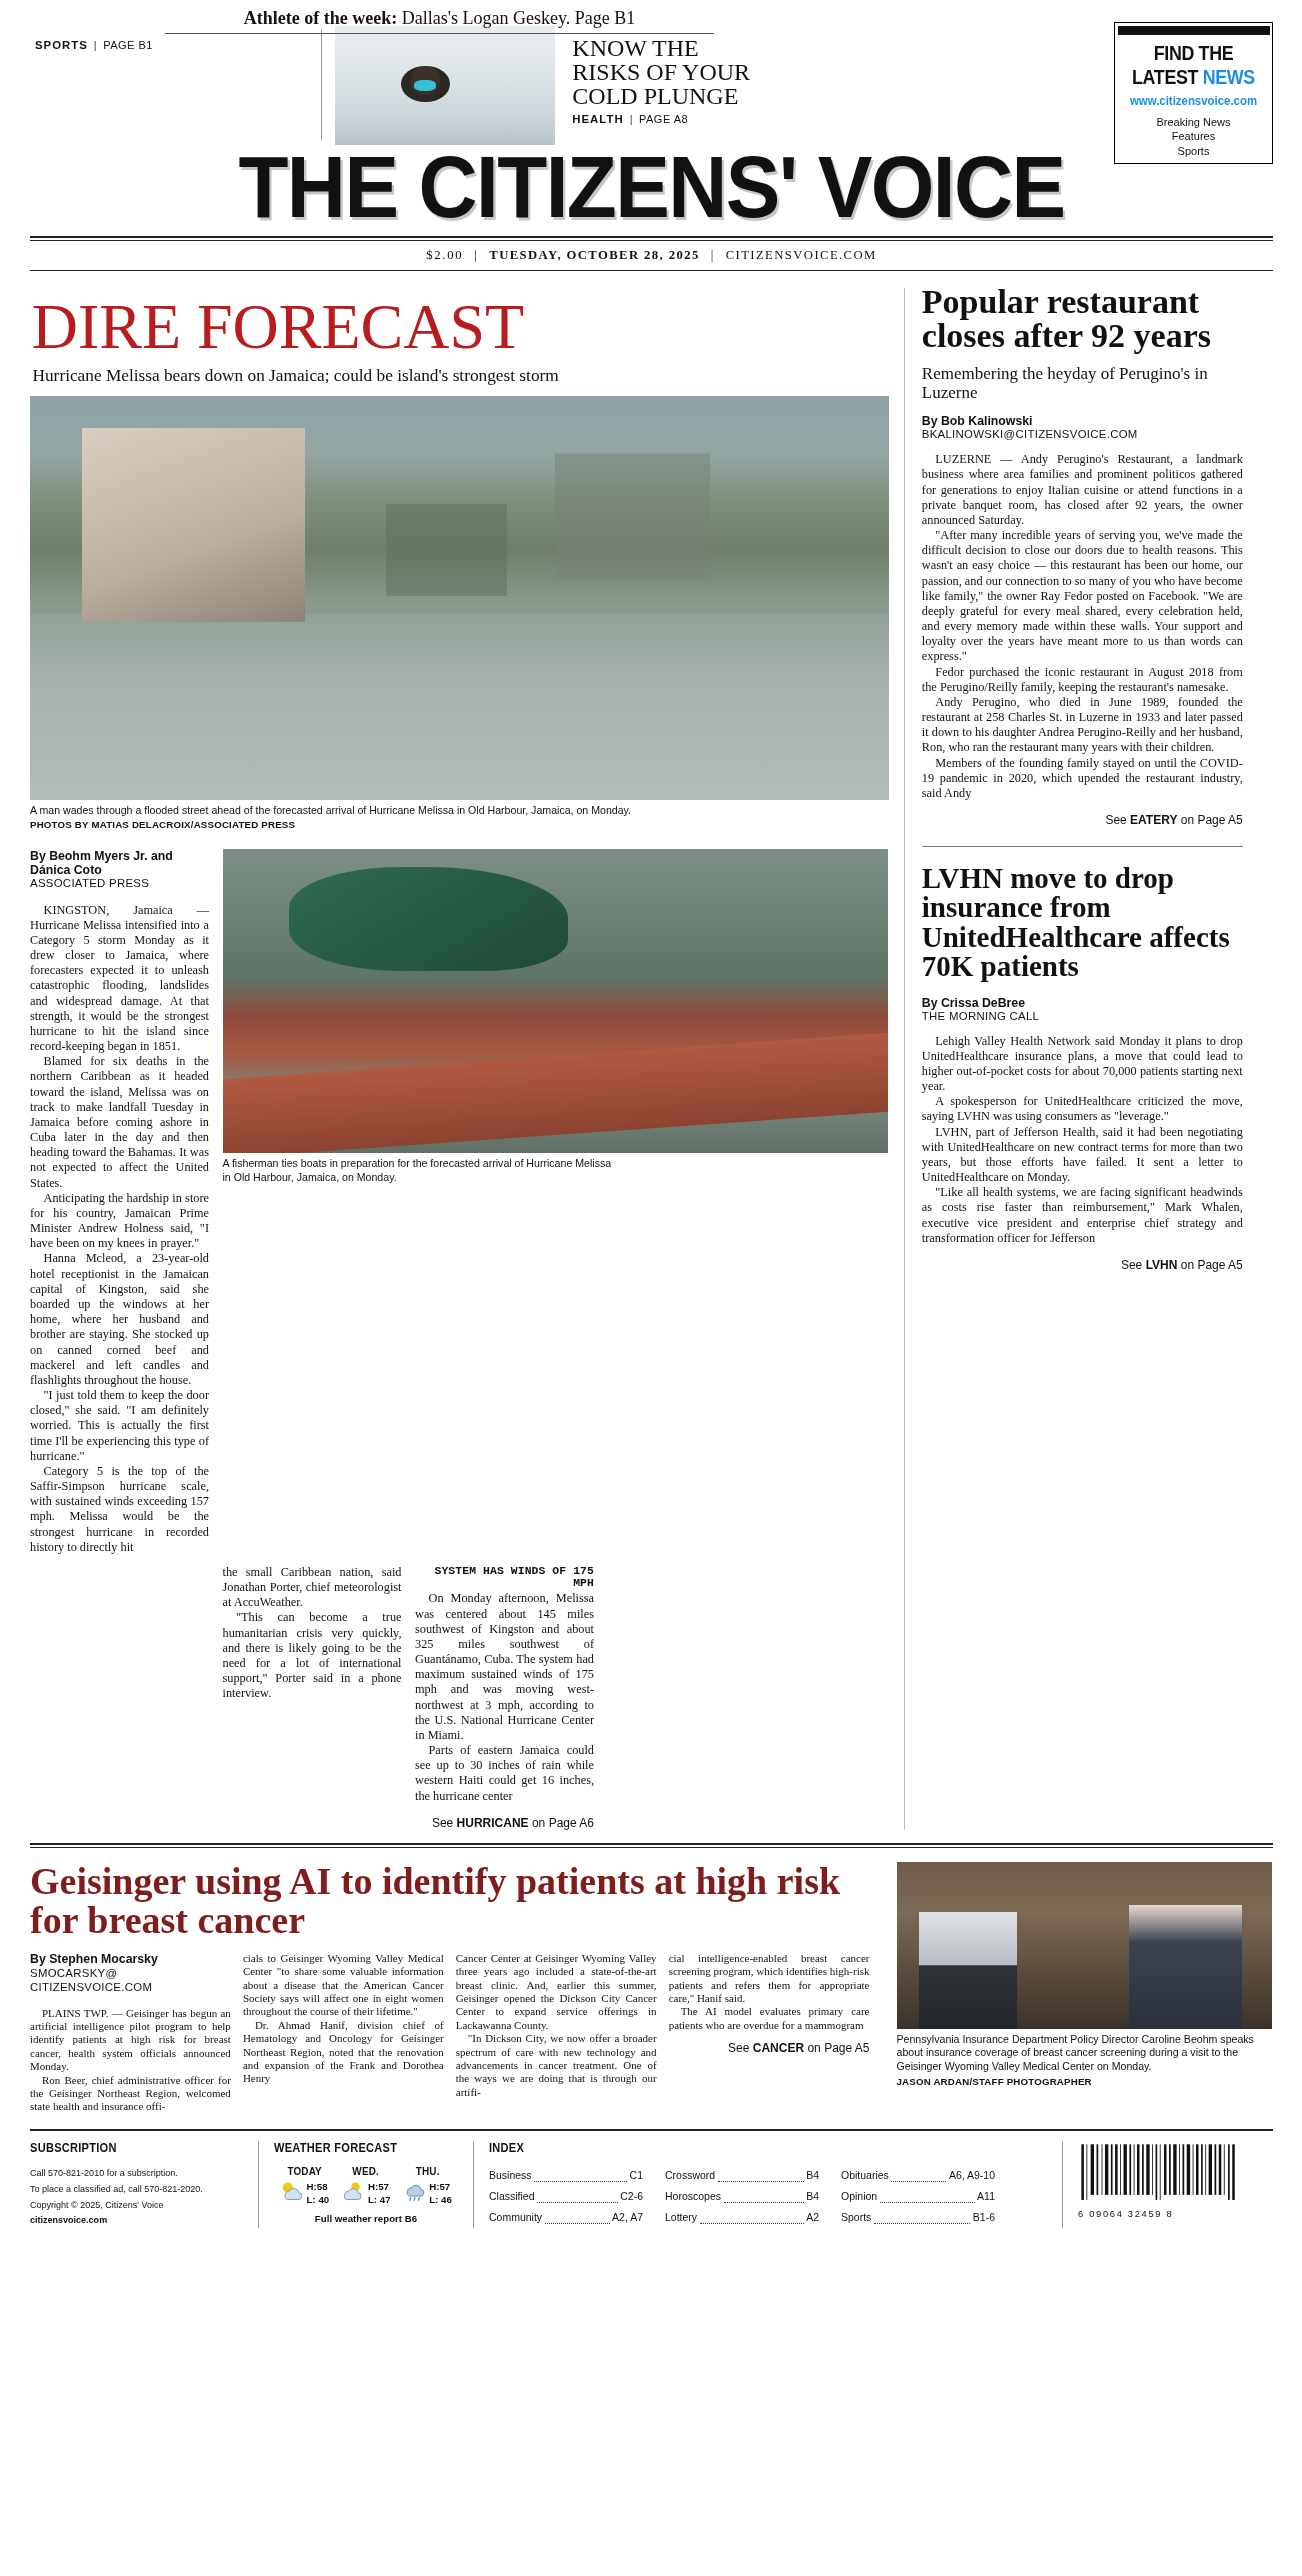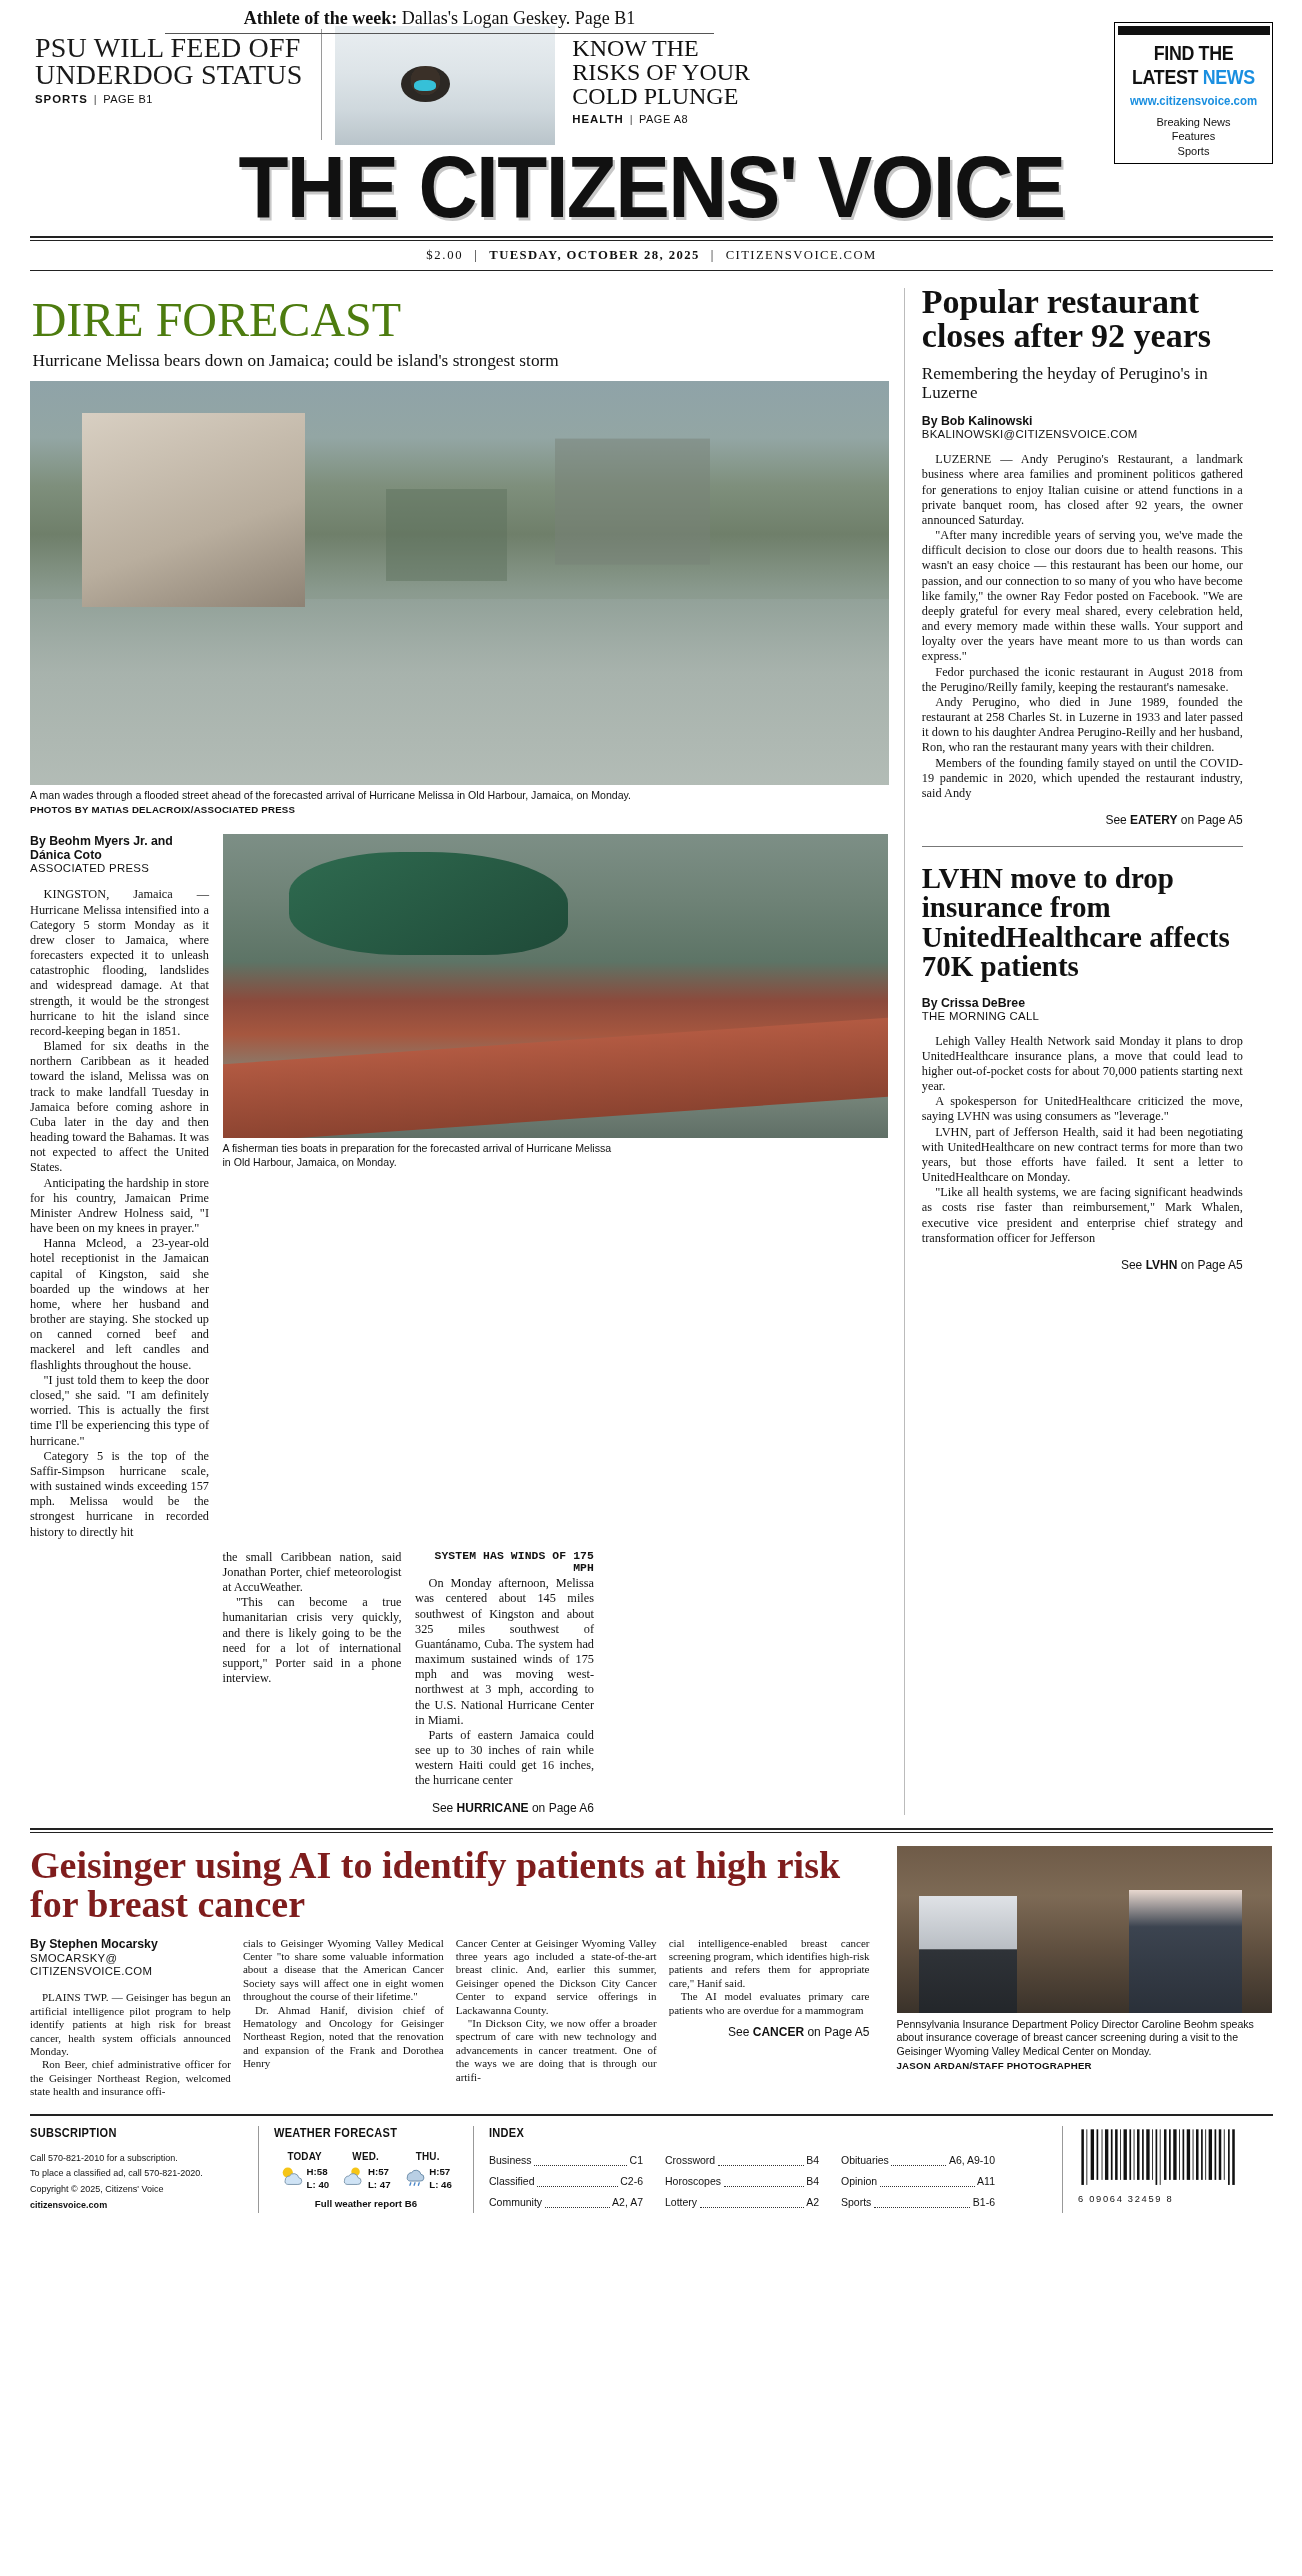--- a/index.html
+++ b/index.html
@@ -87,22 +87,22 @@
 
   
   .main { display:flex; margin-top:12px; }
   .col-left { width:874px; padding-right:15px; }
   .col-div { width:0.8px; background:#bbb; margin:5px 0 0 0; }
   .col-right { width:338px; padding-left:17px; }
 
   
   .lead-head {
     font-family:"Liberation Serif", serif;
-    font-size:48px; line-height:.95; letter-spacing:0px;
-    color:#4d7c0f; font-weight:400; margin:13.5px 0 0 1.7px;
+    font-size:64px; line-height:.95; letter-spacing:0px;
+    color:#b91c1c; font-weight:400; margin:13.5px 0 0 1.7px;
     white-space:nowrap;
   }
   .lead-deck {
     font-family:"Liberation Serif", serif; font-size:17.3px;
     margin:8.4px 0 10px 2.5px; color:#111;
   }
 
   
   .photo { position:relative; overflow:hidden; background:#9aa39a; }
   .cap {
@@ -255,21 +255,20 @@
   }
 </style>
 </head>
 <body>
 
 <div class="page">
 
   <div class="skybox">
 
     <div class="sky-left">
-      <div class="kicker">PSU WILL FEED OFF UNDERDOG STATUS</div>
       <div class="sky-tagline">
         <b>SPORTS</b><span class="sep">|</span><span>PAGE B1</span>
       </div>
     </div>
 
     <div class="sky-mid">
       <div class="vrule"></div>
       <div class="sky-photo ph-plunge photo"></div>
       <div class="sky-right-text">
         <div class="kicker">KNOW THE RISKS OF YOUR COLD PLUNGE</div>

